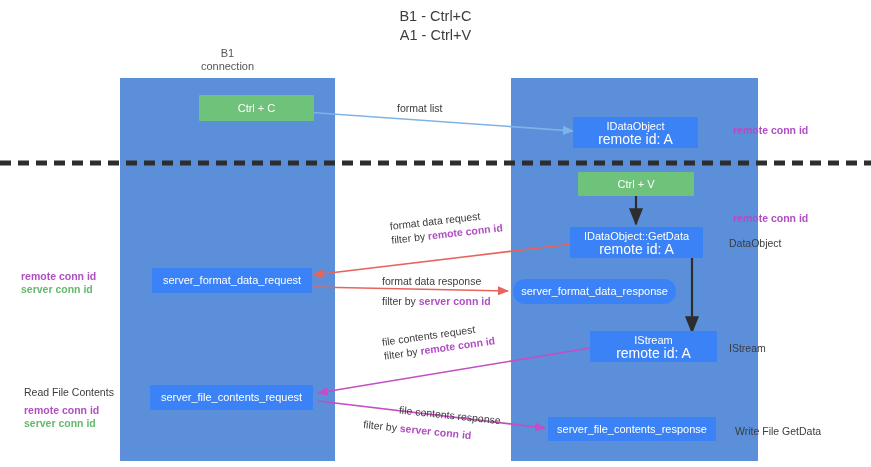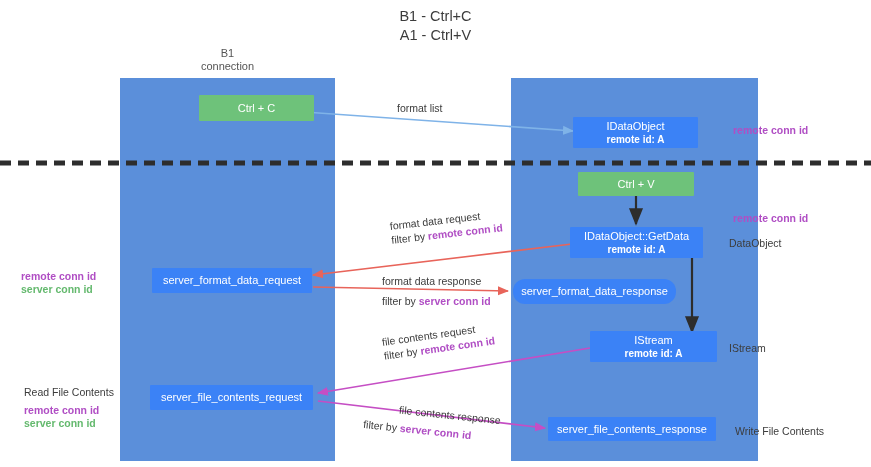--- a/index.html
+++ b/index.html
@@ -25,21 +25,21 @@
   }
 
   .node{
     position:absolute;border-radius:1px;
     display:flex;flex-direction:column;align-items:center;justify-content:center;
     color:#ffffff;font-size:11px;line-height:13px;text-align:center;
     box-sizing:border-box;
   }
   .node.orange{background:#3b82f6;}
   .node.green{background:#6ec27a;}
-  .node .l2{font-size:10px;font-weight:bold;}
+  .node .l2{font-size:14px;}
 
   .sidelabel{
     position:absolute;font-size:10.5px;line-height:14px;white-space:nowrap;
   }
   .purple{color:#b04ec4;font-weight:bold;}
   .green-t{color:#64b96e;font-weight:bold;}
   .dark{color:#3c3c3c;}
 
   .edgelabel{
     position:absolute;font-size:10.5px;line-height:14px;white-space:nowrap;
@@ -162,21 +162,21 @@
   </div>
 
   <div class="sidelabel purple" style="left:733px;top:123px;">remote conn id</div>
 
   <div class="sidelabel purple" style="left:733px;top:211px;">remote conn id</div>
 
   <div class="sidelabel dark" style="left:729px;top:236px;">DataObject</div>
 
   <div class="sidelabel dark" style="left:729px;top:341px;">IStream</div>
 
-  <div class="sidelabel dark" style="left:735px;top:424px;">Write File Contents</div>
+  <div class="sidelabel dark" style="left:735px;top:424px;">Write File GetData</div>
 
   <div class="sidelabel purple" style="left:21px;top:269px;">remote conn id</div>
   <div class="sidelabel green-t" style="left:21px;top:282px;">server conn id</div>
 
   <div class="sidelabel dark" style="left:24px;top:385px;">Read File Contents</div>
   <div class="sidelabel purple" style="left:24px;top:403px;">remote conn id</div>
   <div class="sidelabel green-t" style="left:24px;top:416px;">server conn id</div>
 
 </div>
 

